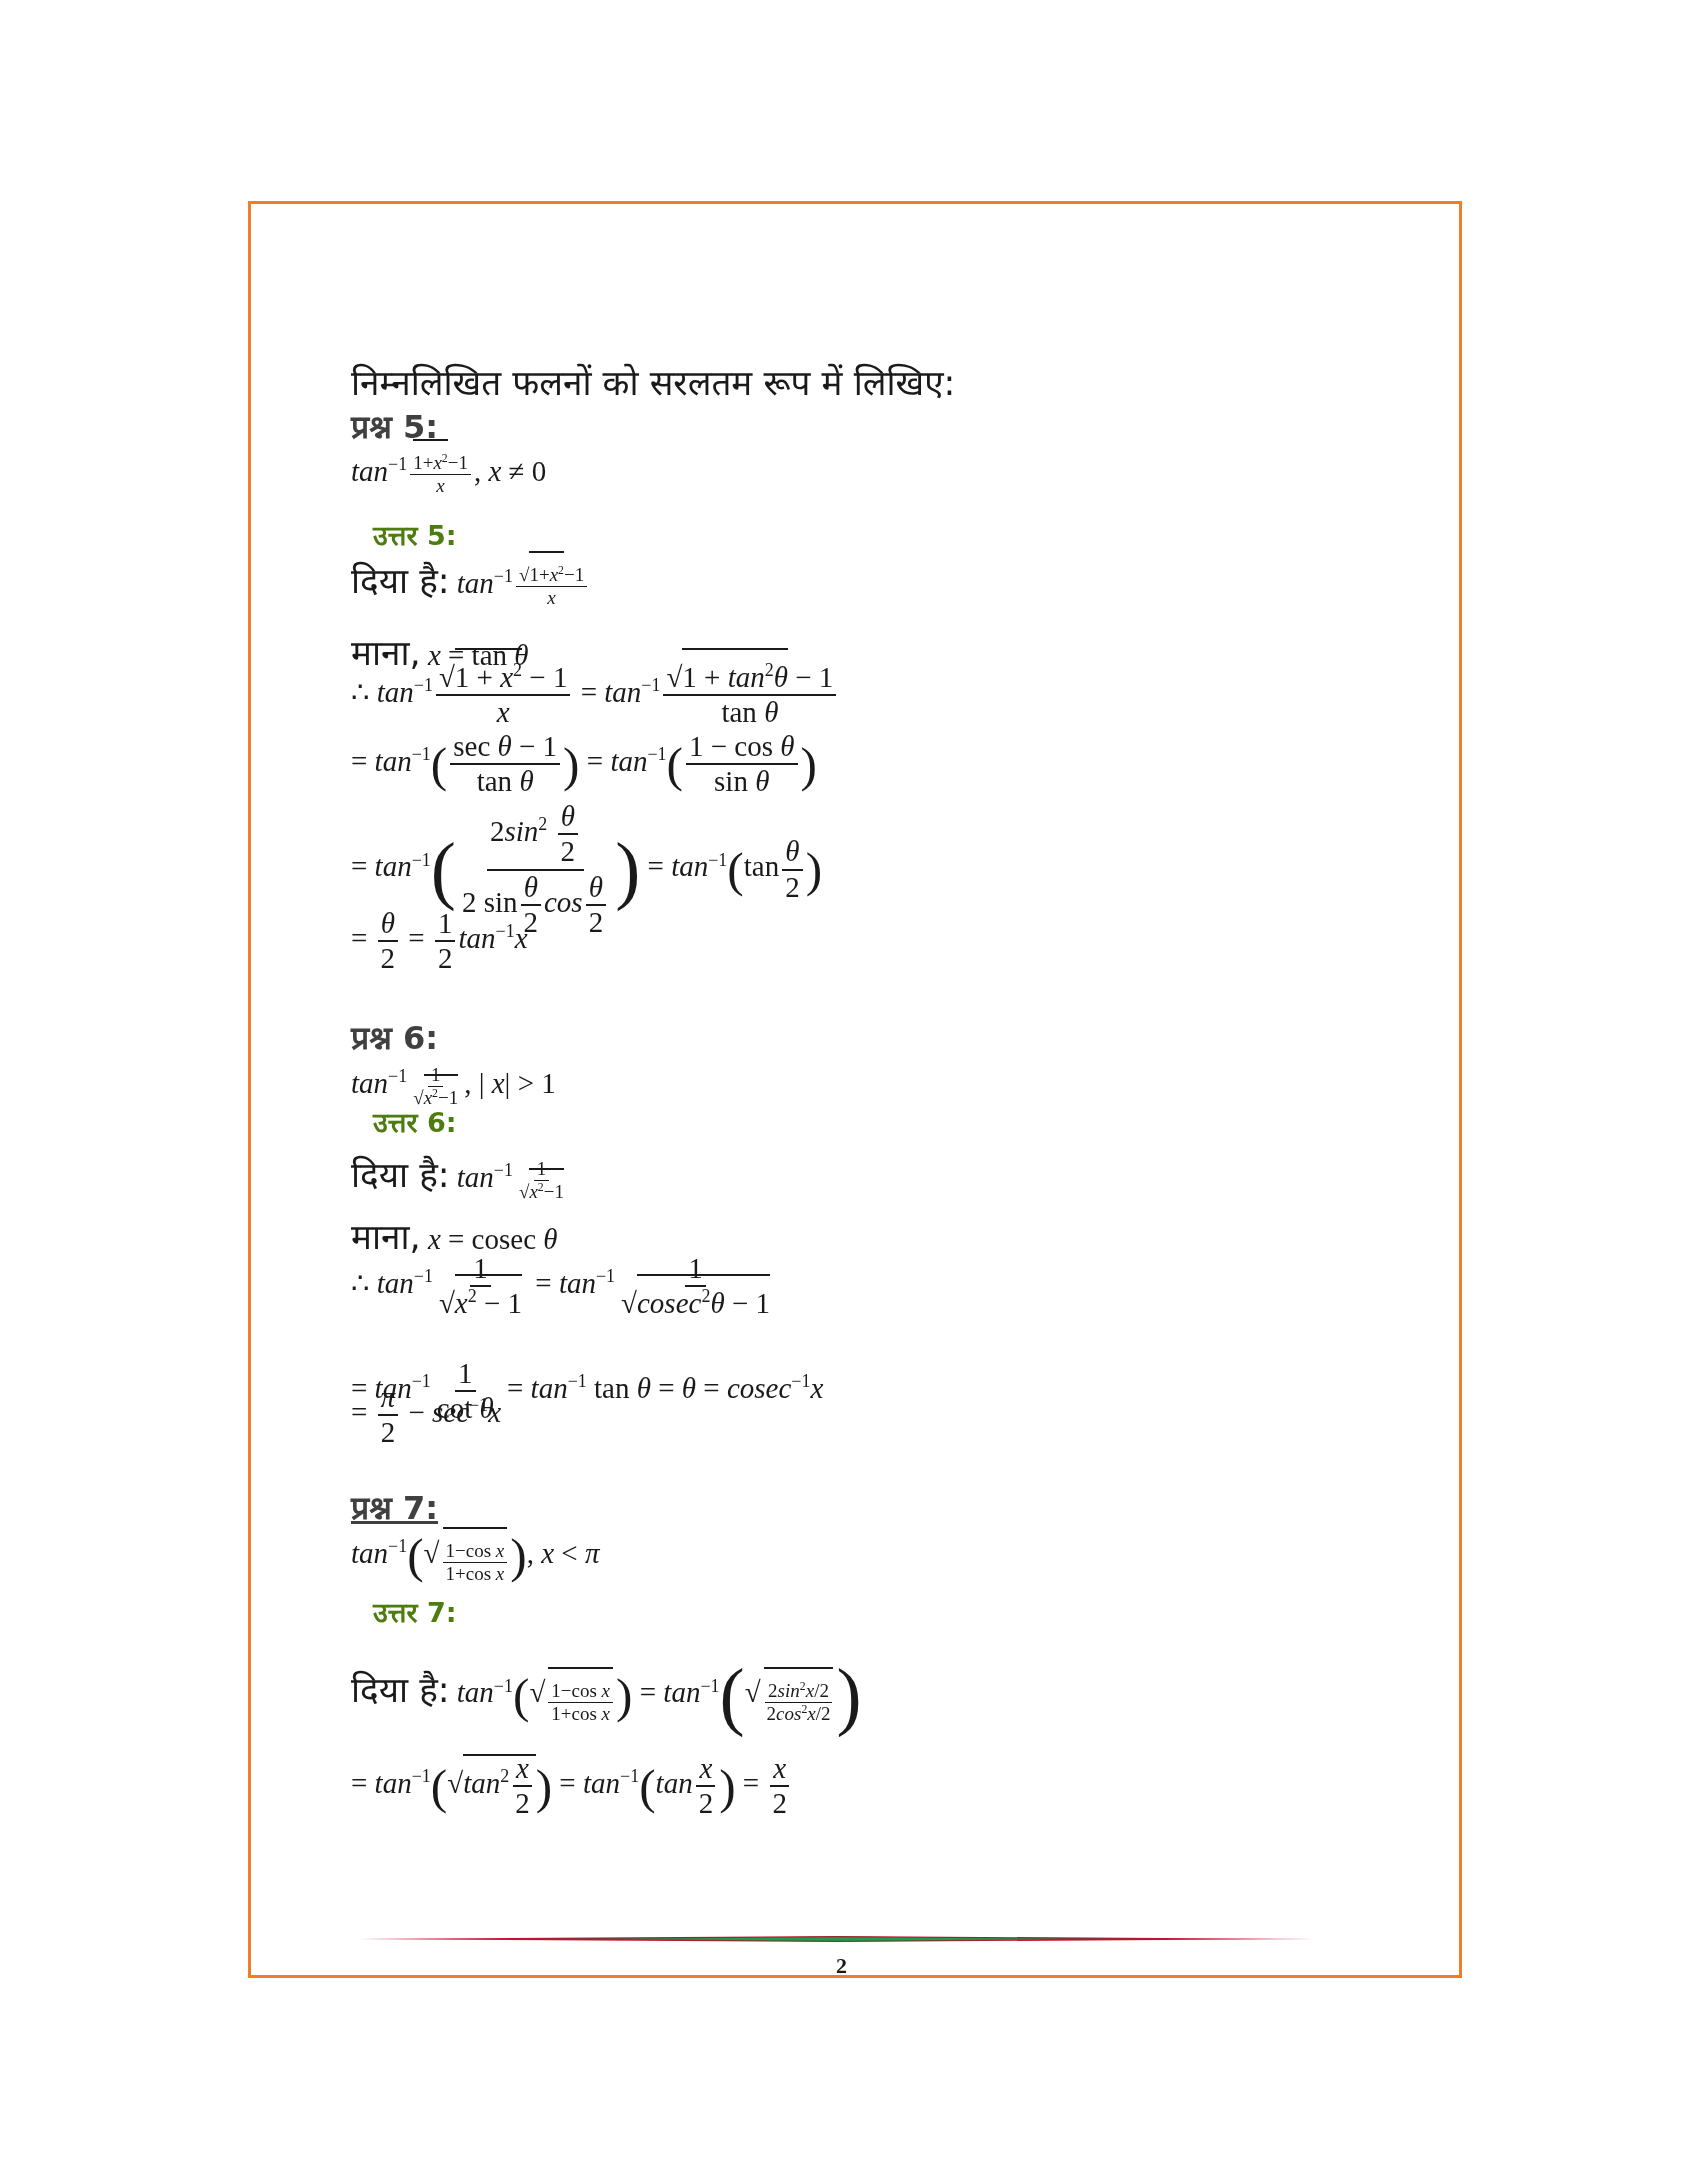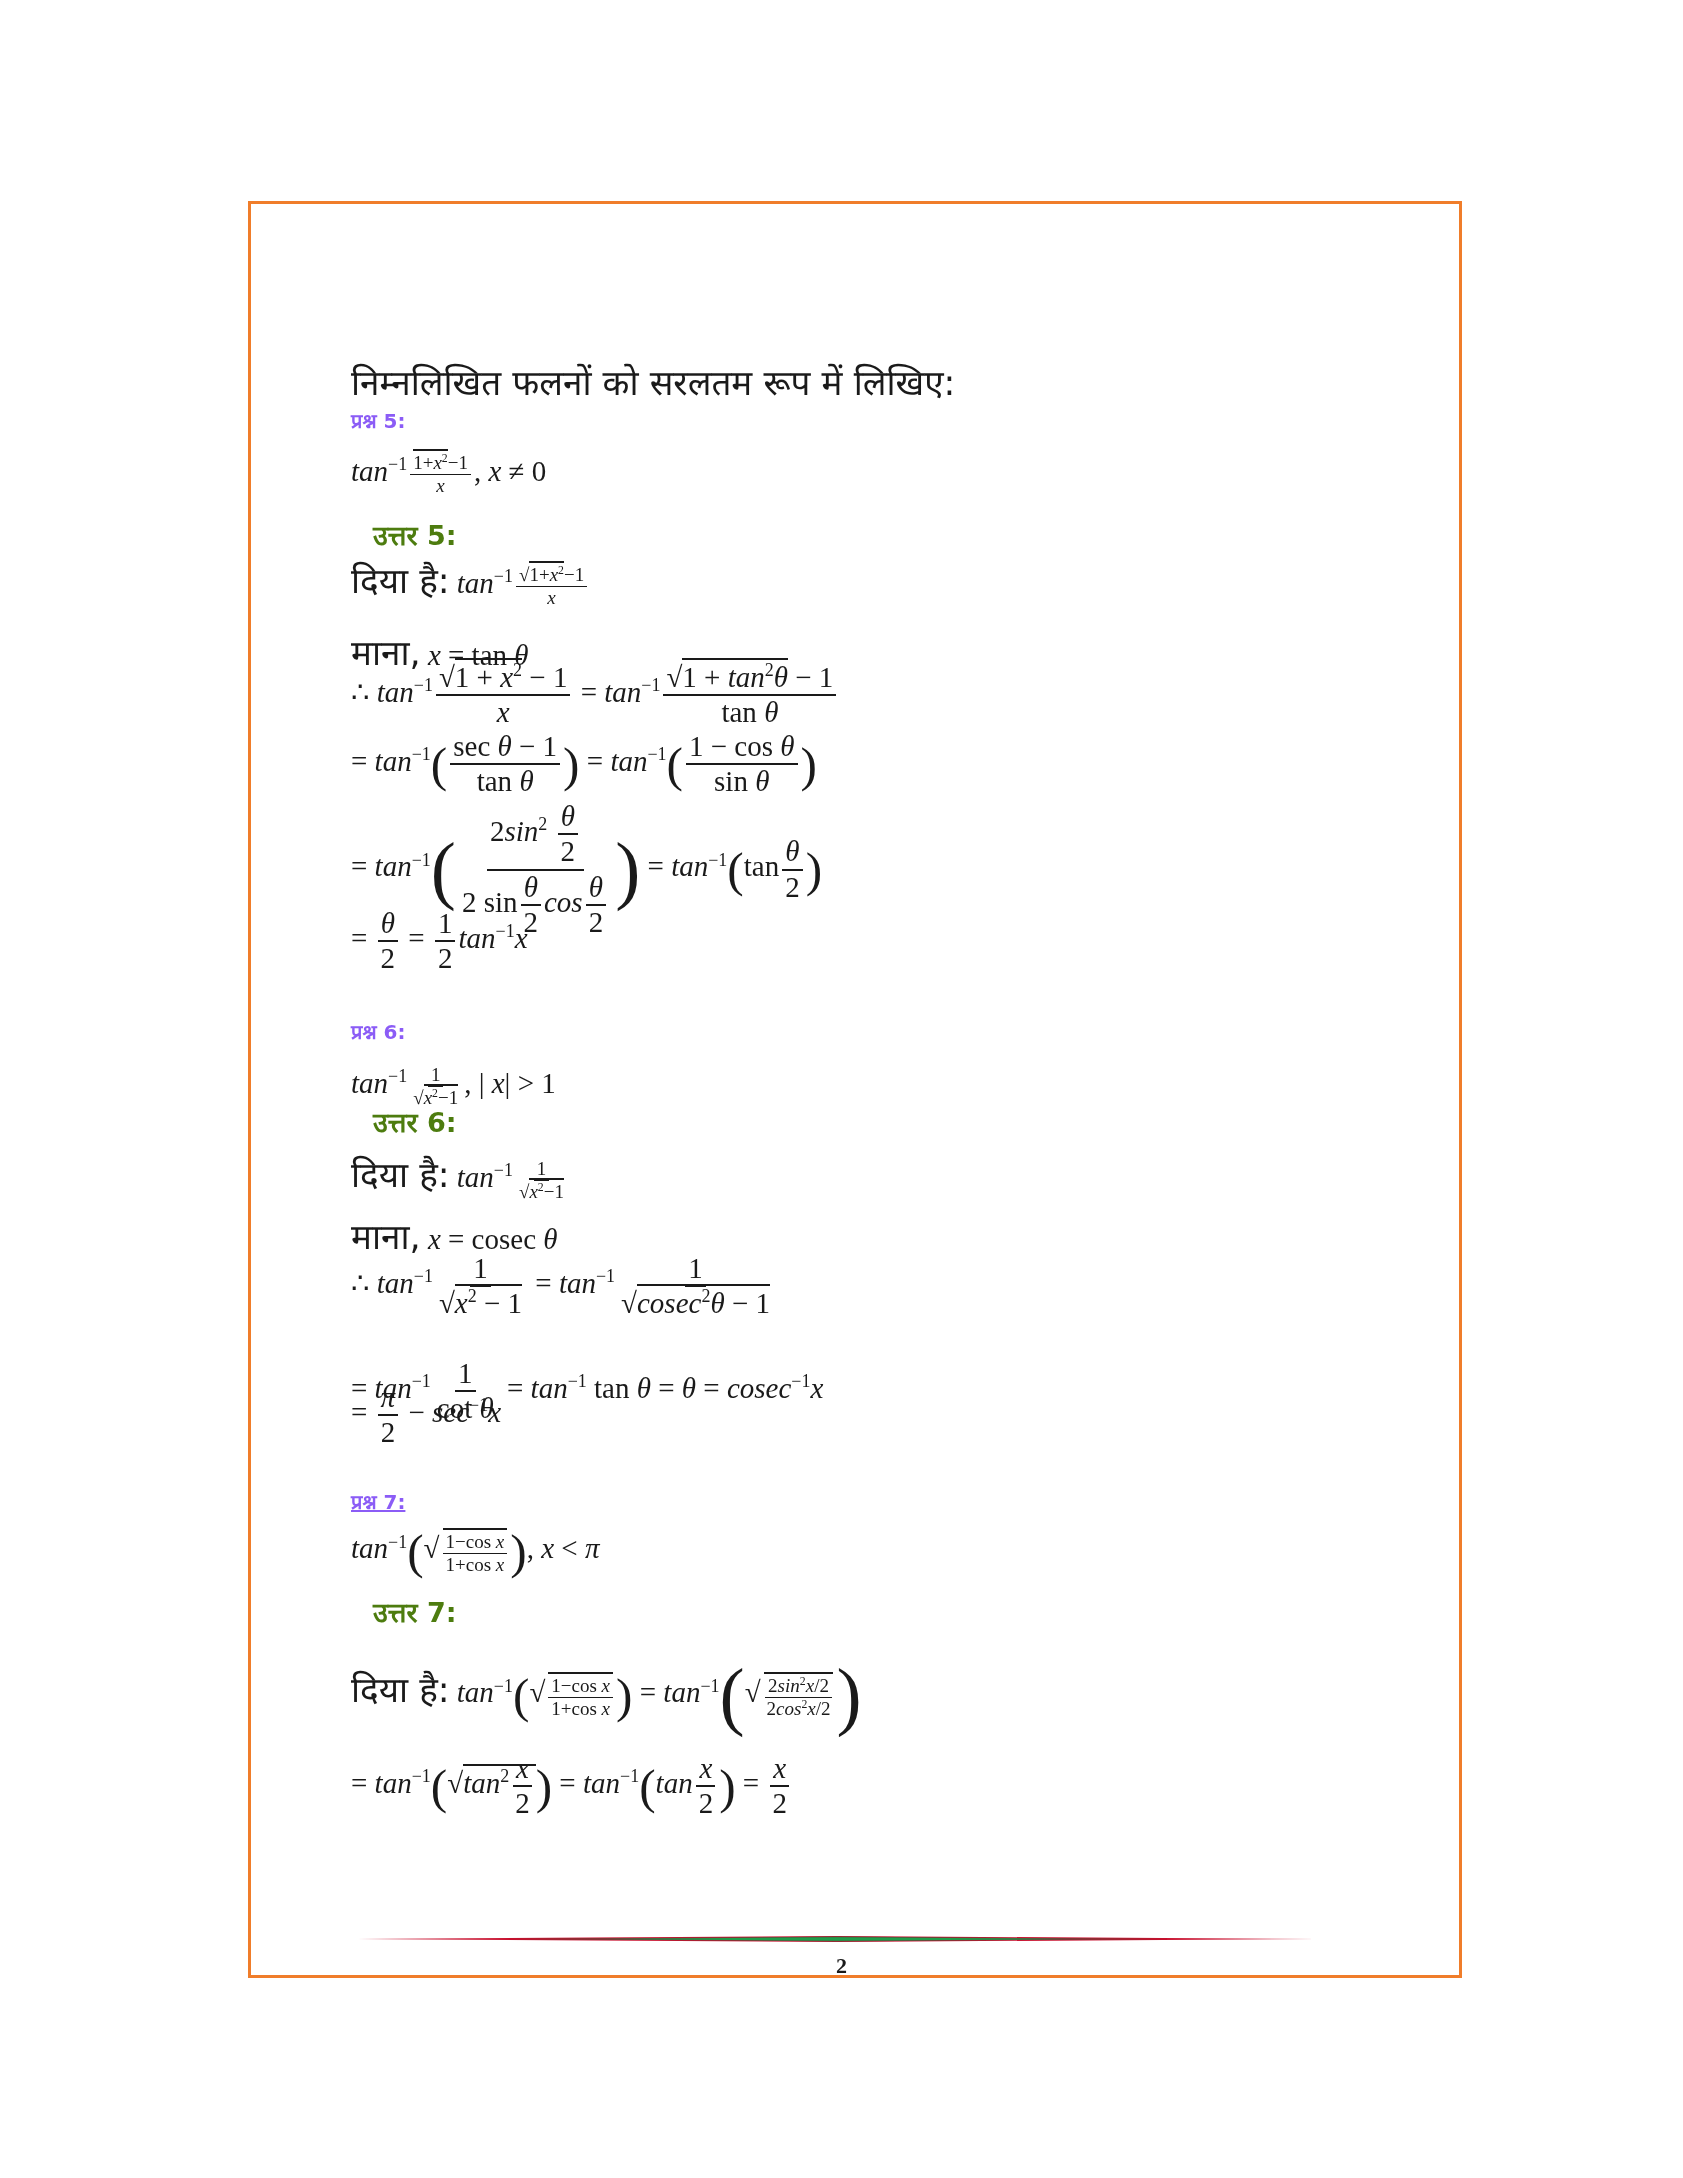--- a/index.html
+++ b/index.html
@@ -3,30 +3,30 @@
 <meta charset="utf-8">
 <style>
   html, body { margin:0; padding:0; background:#ffffff; }
   body { width:1683px; height:2178px; position:relative; overflow:hidden;
          font-family:"Liberation Serif", "DejaVu Serif", serif; color:#1a1a1a; }
   .frame { position:absolute; left:248px; top:201px; width:1214px; height:1777px;
            border:3px solid #f07d2a; box-sizing:border-box; }
   .content { position:absolute; left:351px; top:361px; width:990px; }
   .line { position:absolute; left:0; white-space:nowrap; font-size:29px; line-height:1; }
   .hi { font-family:"DejaVu Sans", sans-serif; font-size:35px; }
-  .q { color:#8b5cf6; font-weight:bold; font-family:"DejaVu Sans", sans-serif; font-size:20px; }
+  .q { color:#404040; font-weight:bold; font-family:"DejaVu Sans", sans-serif; font-size:32px; }
   .a { color:#4d7c0f; font-weight:bold; font-family:"DejaVu Sans", sans-serif; font-size:27px; left:22px; }
   i { font-style:italic; }
   sup { font-size:0.62em; vertical-align:0.6em; line-height:0; }
   .frac { display:inline-flex; flex-direction:column; align-items:center; vertical-align:middle; margin:0 3px; }
   .frac > span { display:block; padding:0 3px; line-height:1.15; }
   .frac > span:first-child { border-bottom:2px solid #1a1a1a; }
   .sm { font-size:19px; }
   .sm > span:first-child { border-bottom-width:1.5px; }
-  .sq { border-top:2px solid #1a1a1a; padding-top:1px;text-align:center; }
+  .sq { border-top:2px solid #1a1a1a; padding-top:11px;text-align:center; }
   .paren { font-size:1.7em; vertical-align:middle; font-weight:100; }
   .bigparen { font-size:2.6em; vertical-align:middle; font-weight:100; }
   .footer-rule { position:absolute; left:358px; top:1936px; width:958px; height:6px; }
   .page-num { position:absolute; left:0; width:1683px; top:1953px; text-align:center;
               font-size:22px; font-weight:bold; color:#1a1a1a; }
 </style>
 </head>
 <body>
 
 <div class="frame"></div>

